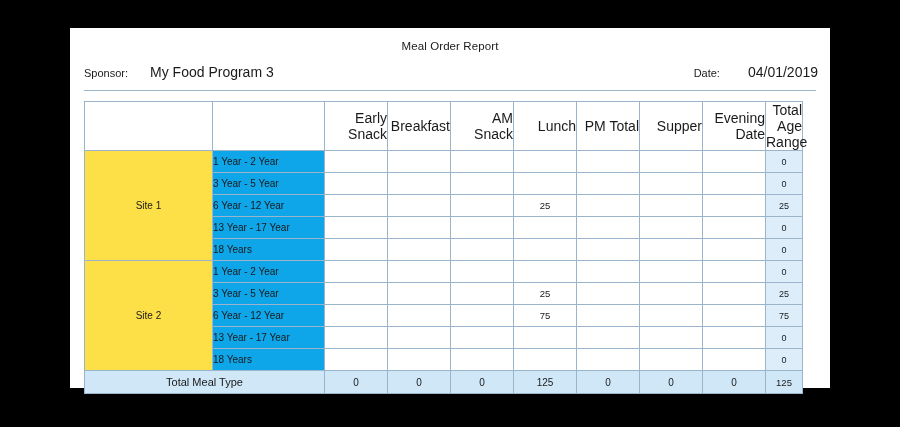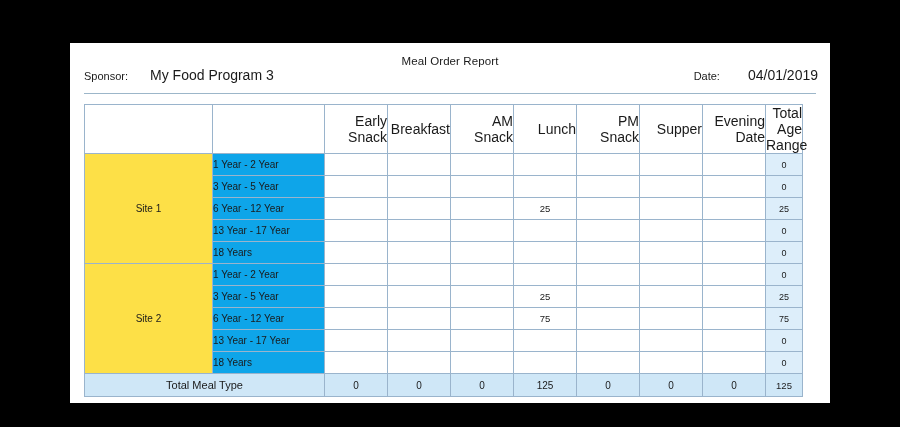--- a/index.html
+++ b/index.html
@@ -9,35 +9,36 @@
     width: 900px;
     height: 427px;
     overflow: hidden;
   }
   body {
     font-family: "Liberation Sans", sans-serif;
   }
   .page {
     position: absolute;
     left: 70px;
-    top: 43px;
+    top: 28px;
     width: 760px;
     height: 360px;
     background: #ffffff;
   }
   .report-title {
     text-align: center;
     font-size: 11.5px;
     color: #1a1a1a;
     padding-top: 12px;
     letter-spacing: 0.1px;
   }
   .meta-row {
     display: flex;
     align-items: baseline;
+    margin-top: 12px;
     padding: 0 12px 0 14px;
     font-size: 11px;
     color: #1a1a1a;
   }
   .meta-left {
     display: flex;
     align-items: baseline;
   }
   .meta-right {
     display: flex;
@@ -166,21 +167,21 @@
       <col class="col-total">
     </colgroup>
     <thead>
       <tr>
         <th class="corner-left"></th>
         <th class="corner-mid"></th>
         <th>Early Snack</th>
         <th>Breakfast</th>
         <th>AM Snack</th>
         <th>Lunch</th>
-        <th>PM Snack</th>
+        <th>PM Total</th>
         <th>Supper</th>
         <th>Evening Date</th>
         <th>
           <span>Total Age</span><br>
           <span>Range</span>
         </th>
       </tr>
     </thead>
     <tbody id="table-body">
         <tr>

